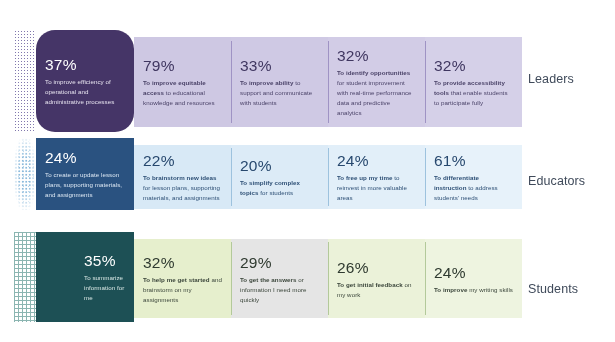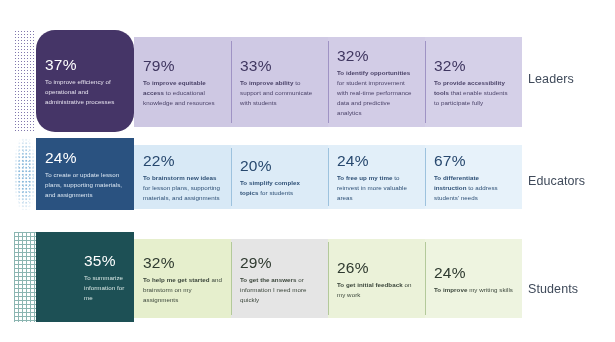--- a/index.html
+++ b/index.html
@@ -223,21 +223,21 @@
         <div class="pct">20%</div>
         <div class="desc"><b>To simplify complex topics</b><span> for students</span></div>
       </div>
 
       <div class="cell light c3">
         <div class="pct">24%</div>
         <div class="desc"><b>To free up my time</b><span> to reinvest in more valuable areas</span></div>
       </div>
 
       <div class="cell light c4">
-        <div class="pct">67%</div>
+        <div class="pct">61%</div>
         <div class="desc"><b>To differentiate instruction</b><span> to address students' needs</span></div>
       </div>
 
     </div>
   </div>
 
   <div class="row row-students">
     <div class="texture texture-grid"></div>
     <div class="cells">
 

